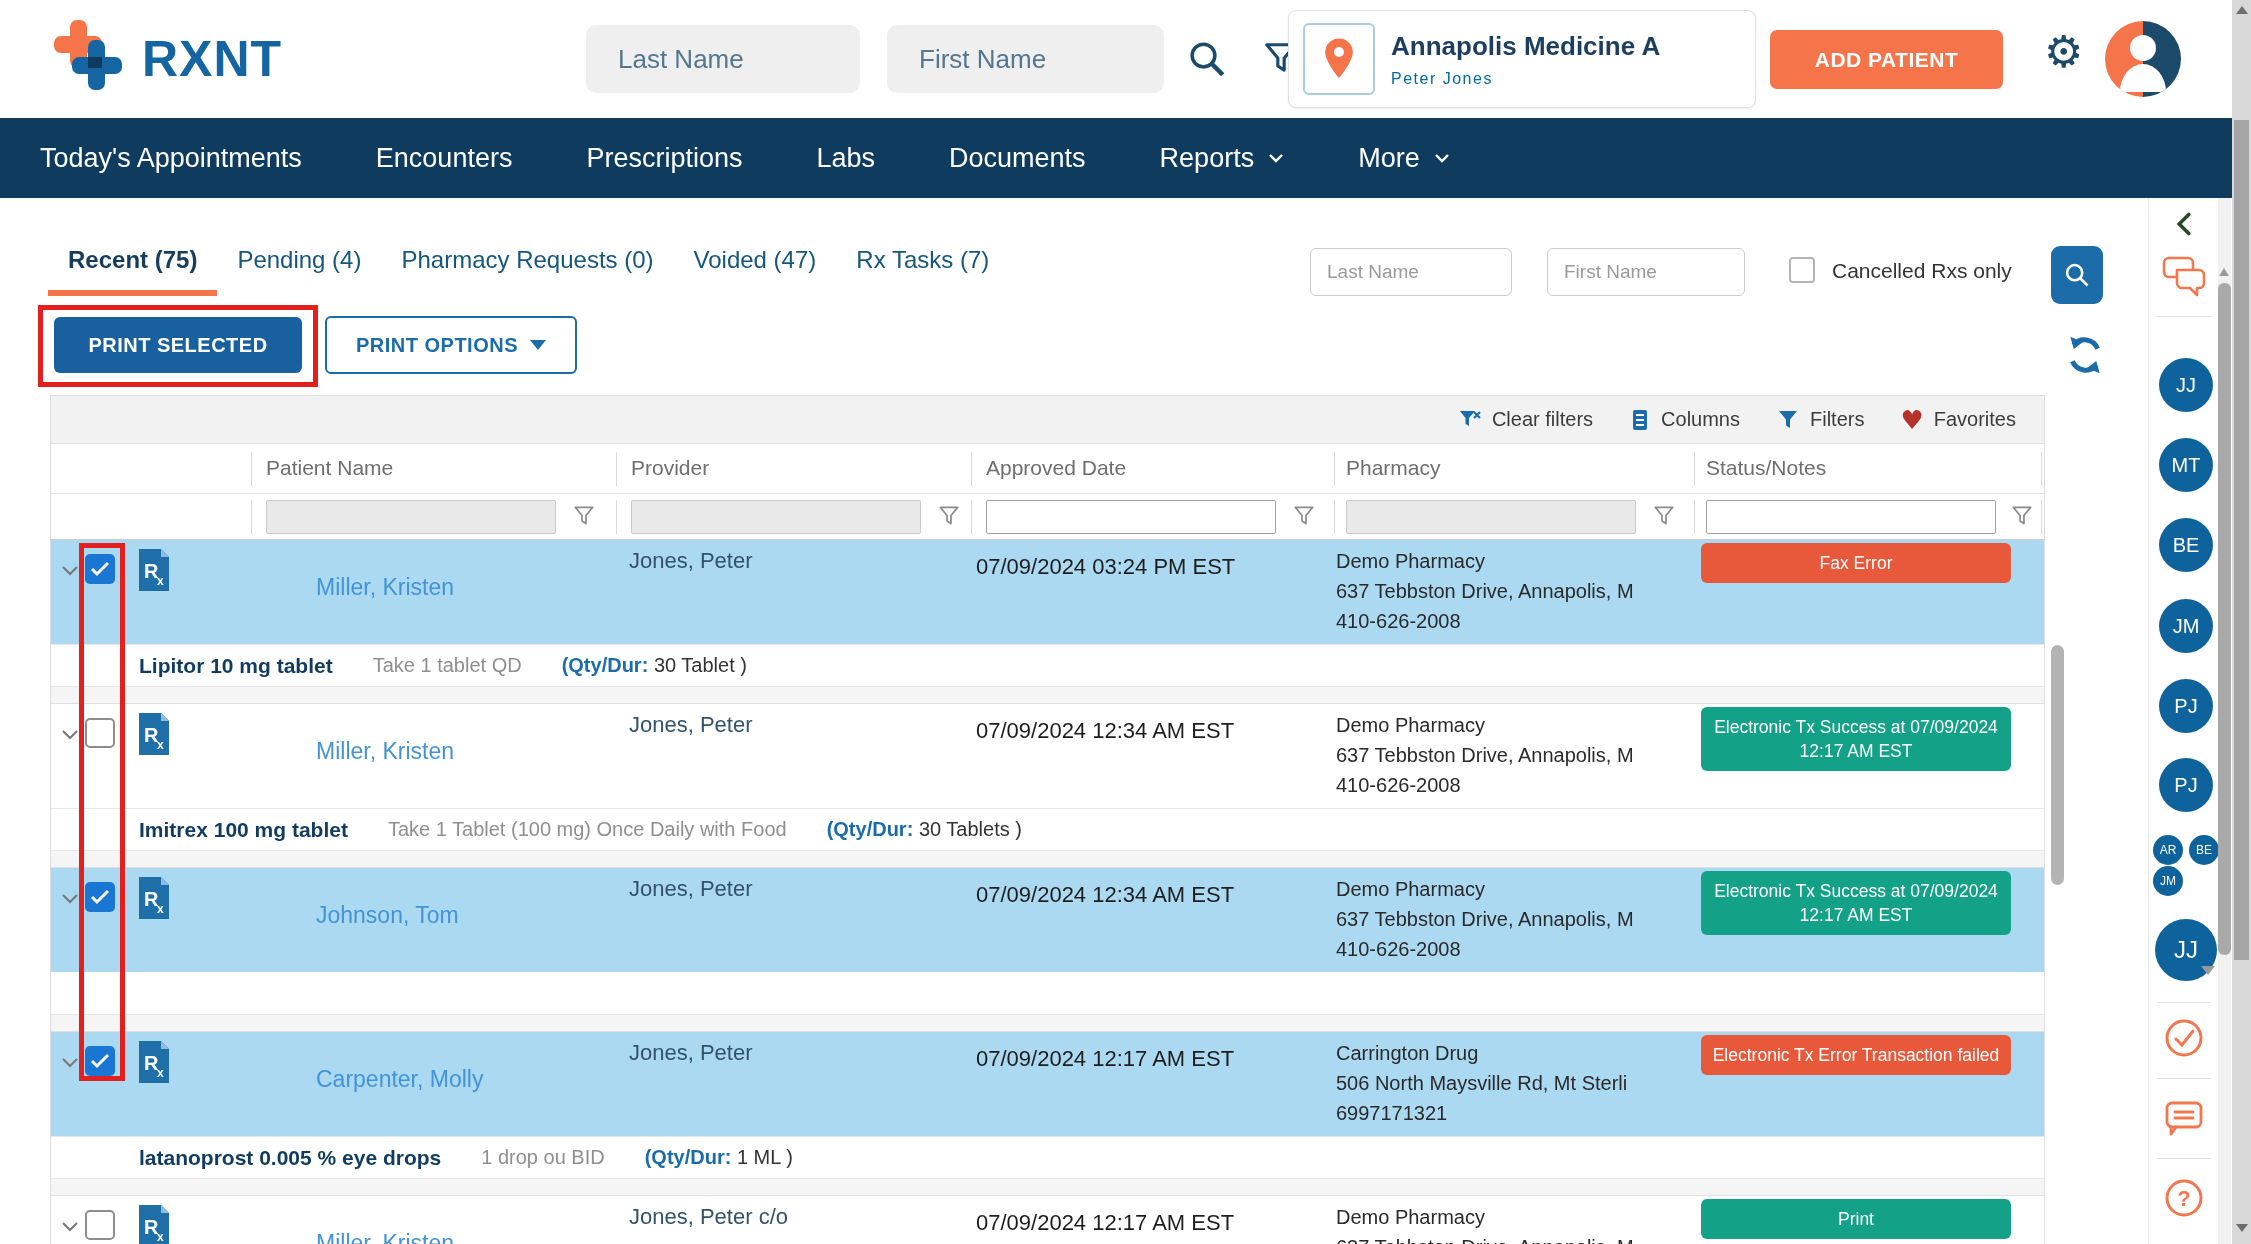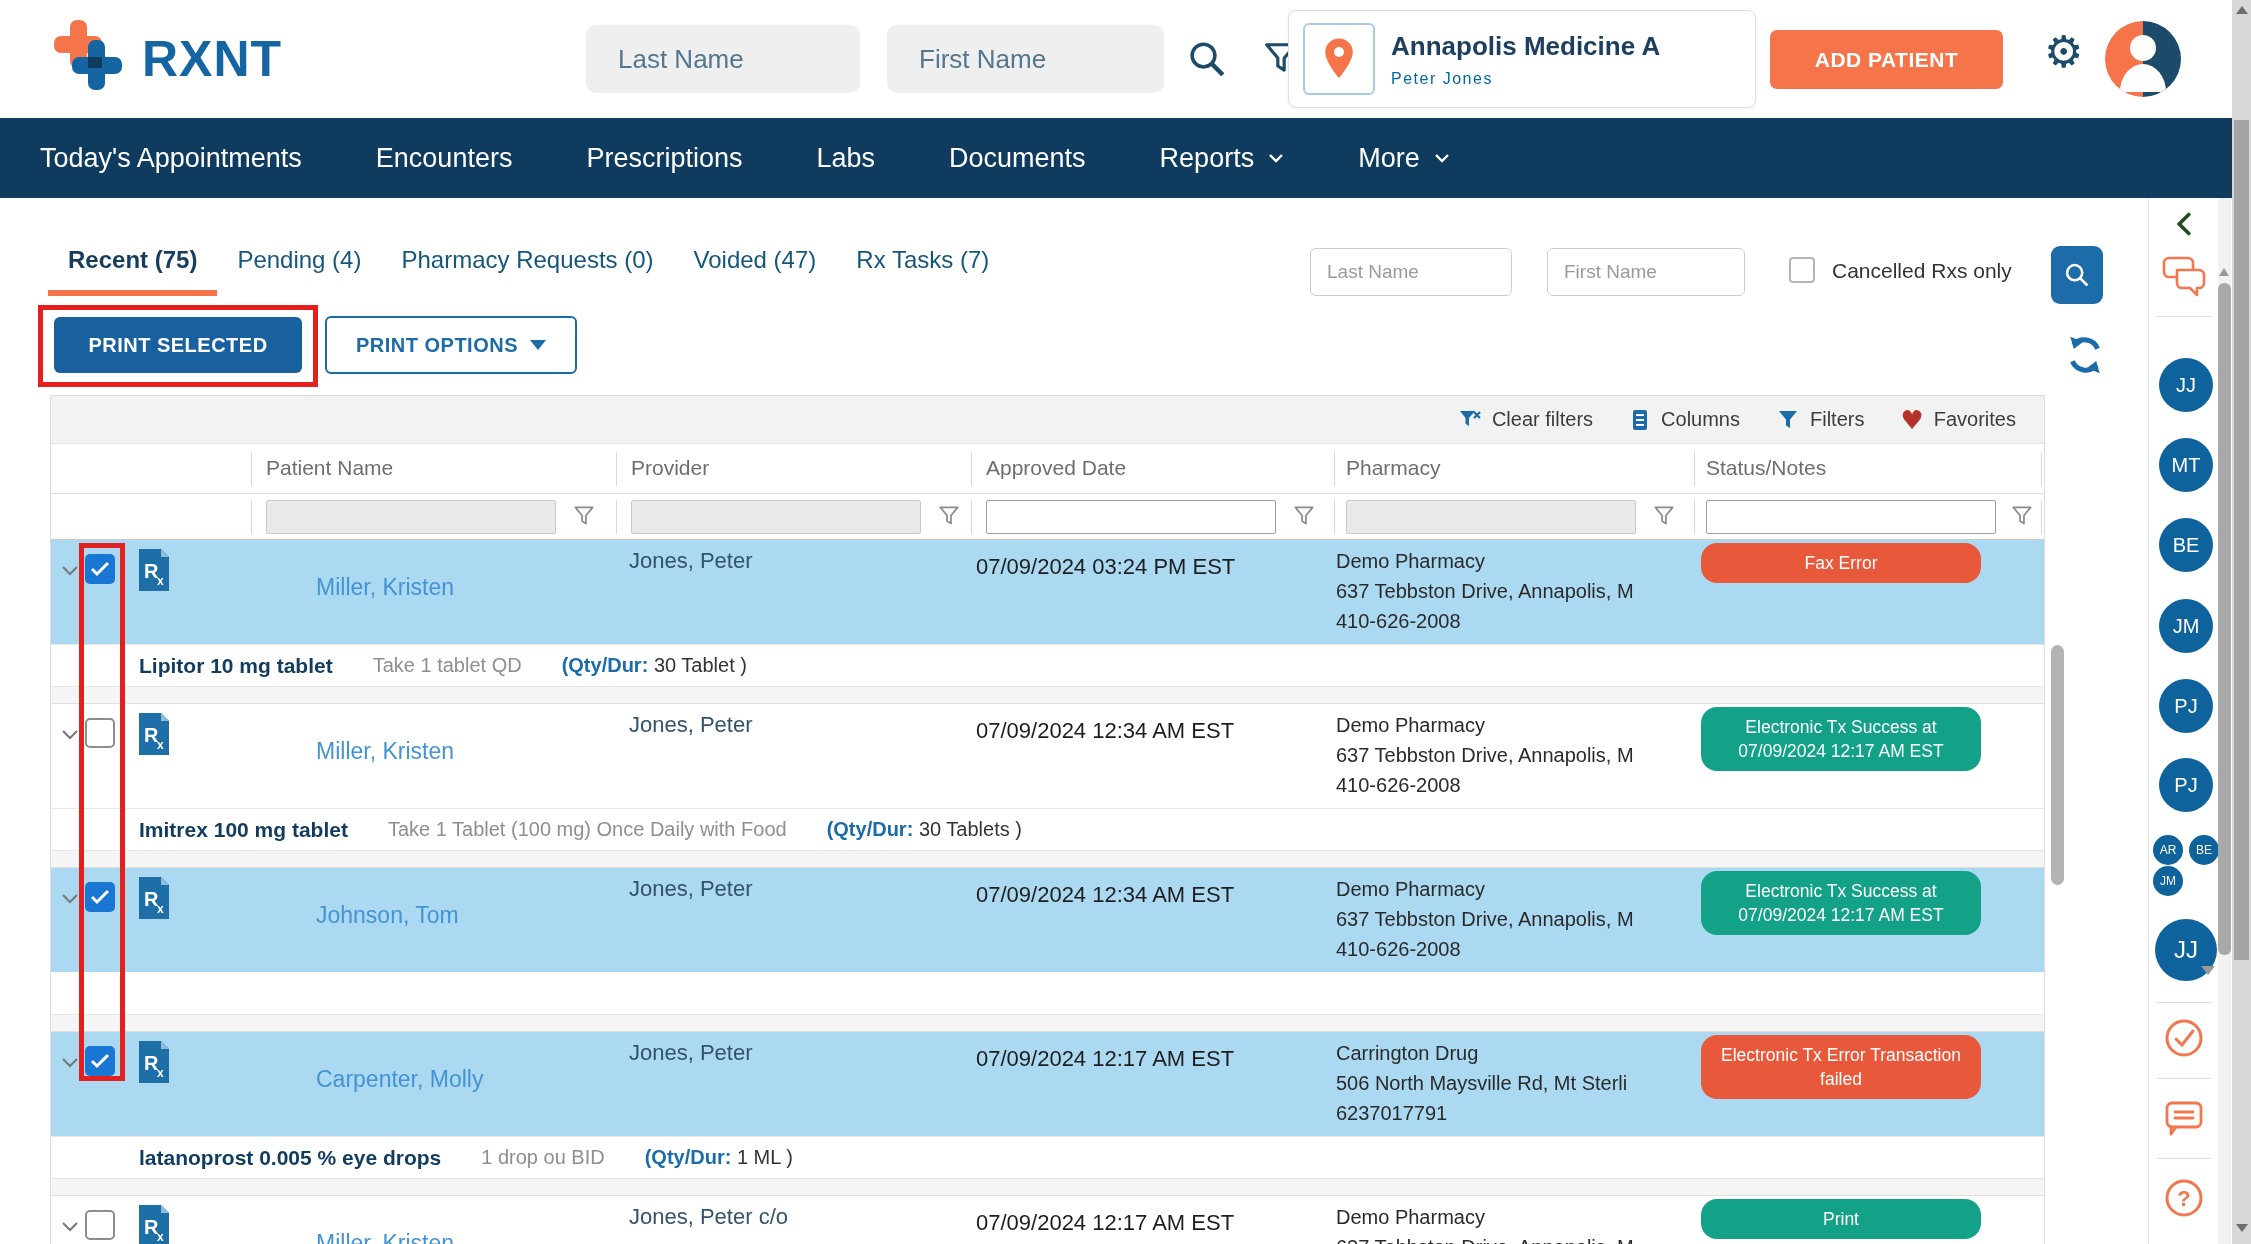--- a/index.html
+++ b/index.html
@@ -72,21 +72,21 @@
   .rowmain.selected { background:#abd9f2; }
   .expander { position:absolute; left:10px; top:22px; }
   .row-cb { position:absolute; left:34px; top:14px; width:30px; height:30px; border-radius:5px; }
   .row-cb.unchecked { background:#fff; border:2px solid #8d8d8d; }
   .row-cb.checked { background:#1976d2; display:flex; align-items:center; justify-content:center; }
   .rx-ic { position:absolute; left:86px; top:8px; }
   .patient { position:absolute; left:265px; top:34px; font-size:23px; color:#4493d4; cursor:pointer; }
   .provider { position:absolute; left:578px; top:8px; font-size:22px; color:#33536b; }
   .apprdate { position:absolute; left:925px; top:14px; font-size:22px; color:#1d1d1d; }
   .pharm { position:absolute; left:1285px; top:6px; font-size:20px; color:#2a2a2a; line-height:30px; width:345px; white-space:nowrap; overflow:hidden; }
-  .badge { position:absolute; left:1650px; top:3px; width:280px; border-radius:16px; color:#fff; font-size:17.5px;
+  .badge { position:absolute; left:1650px; top:3px; width:310px; border-radius:6px; color:#fff; font-size:17.5px;
            text-align:center; padding:8px 6px; line-height:24px; }
   .badge.error { background:#e8593c; }
   .badge.success { background:#13a287; }
   .rowdrug { position:absolute; left:0; width:1993px; height:42px; background:#fff; border-top:1px solid #e8e8e8;
              display:flex; align-items:center; gap:40px; padding-left:88px; }
   .drug-name { font-size:21px; font-weight:700; color:#123c5f; white-space:nowrap; }
   .drug-sig { font-size:20px; color:#8f8f8f; white-space:nowrap; }
   .drug-qty { font-size:20px; color:#333; white-space:nowrap; }
   .drug-qty b { color:#1b6ca8; font-weight:700; }
   .rowgap { position:absolute; left:0; width:1993px; height:18px; background:#f5f5f5; border-top:1px solid #e8e8e8; border-bottom:1px solid #e0e0e0; }
@@ -410,21 +410,21 @@
             <path d="M24 1l8 8h-8z" fill="#8fbcdc"></path>
         <text x="7" y="30" font-size="20" font-weight="bold" fill="#fff" font-family="Liberation Sans">R</text>
         <text x="20" y="37" font-size="12" font-weight="bold" fill="#fff" font-family="Liberation Sans">x</text>
           </svg></span>
       <span class="patient">Carpenter, Molly</span>
       <span class="provider">Jones, Peter</span>
       <span class="apprdate">07/09/2024 12:17 AM EST</span>
       <div class="pharm">
         <div>Carrington Drug</div>
           <div>506 North Maysville Rd, Mt Sterli</div>
-          <div>6237017791</div>
+          <div>6997171321</div>
       </div>
       <div class="badge error">Electronic Tx Error Transaction failed</div>
     </div>
     <div class="rowdrug" style="top:740px;">
       <span class="drug-name">latanoprost 0.005 % eye drops</span>
       <span class="drug-sig">1 drop ou BID</span>
       <span class="drug-qty"><b>(Qty/Dur:</b> <span>1 ML )</span></span>
     </div>
     <div class="rowgap" style="top:782px;"></div>
 

